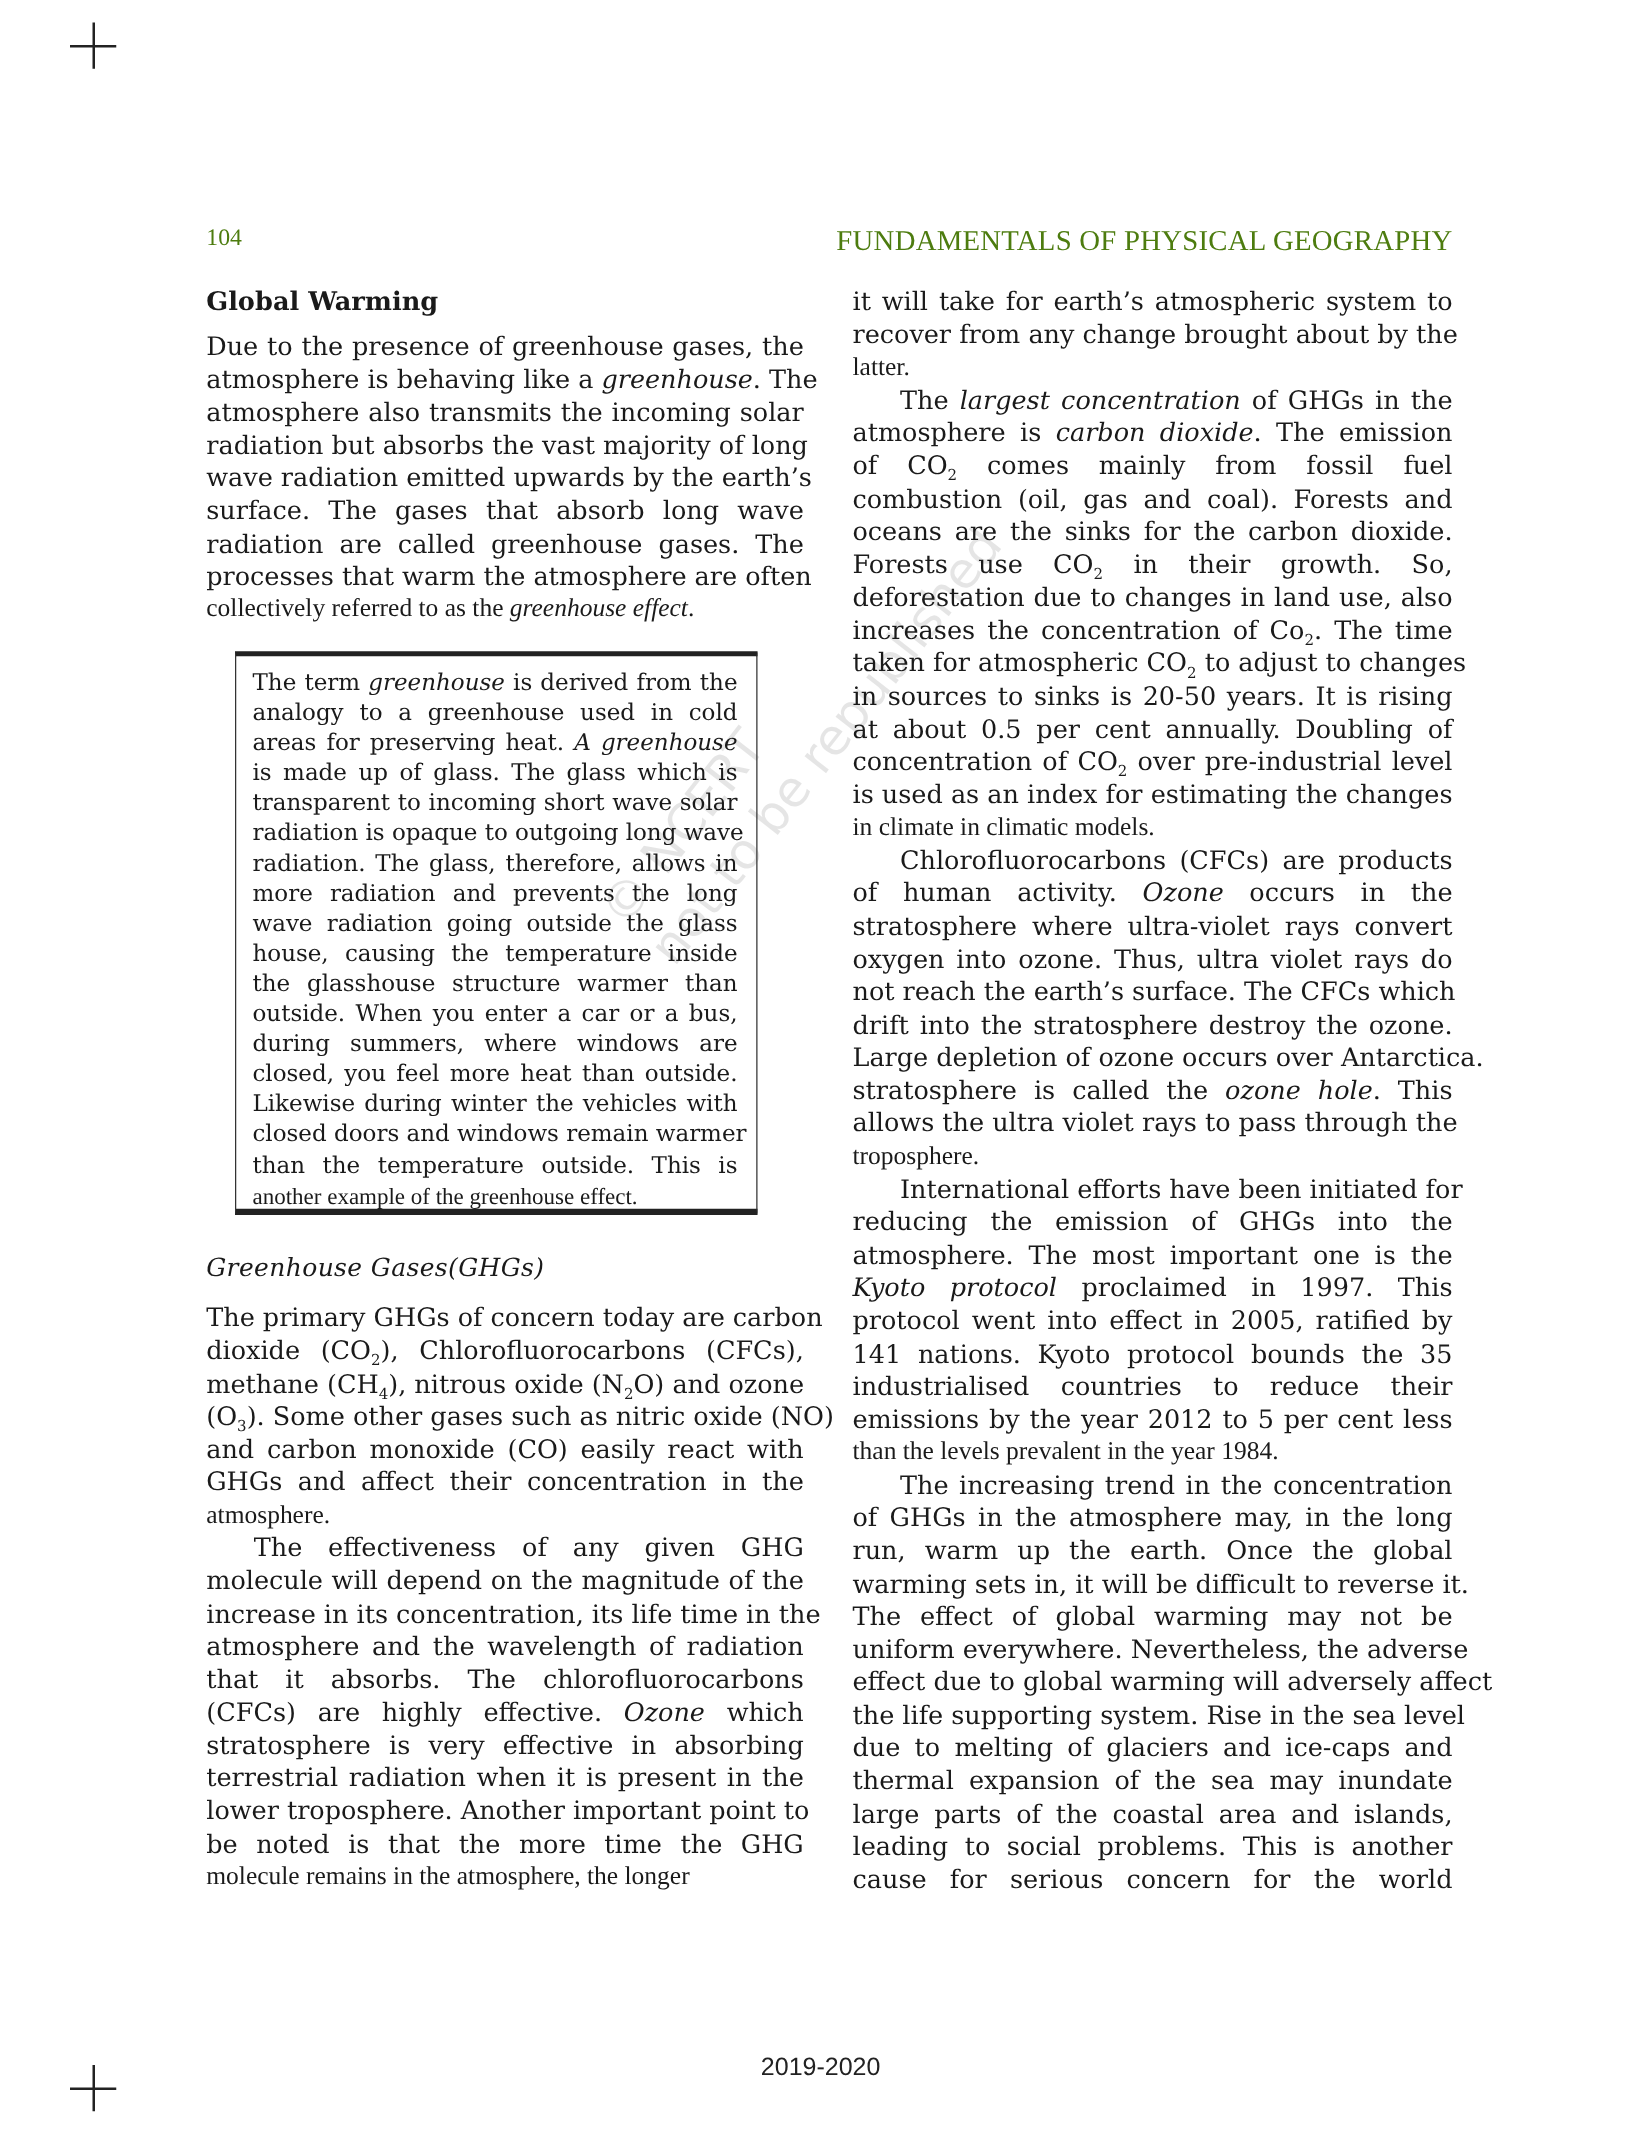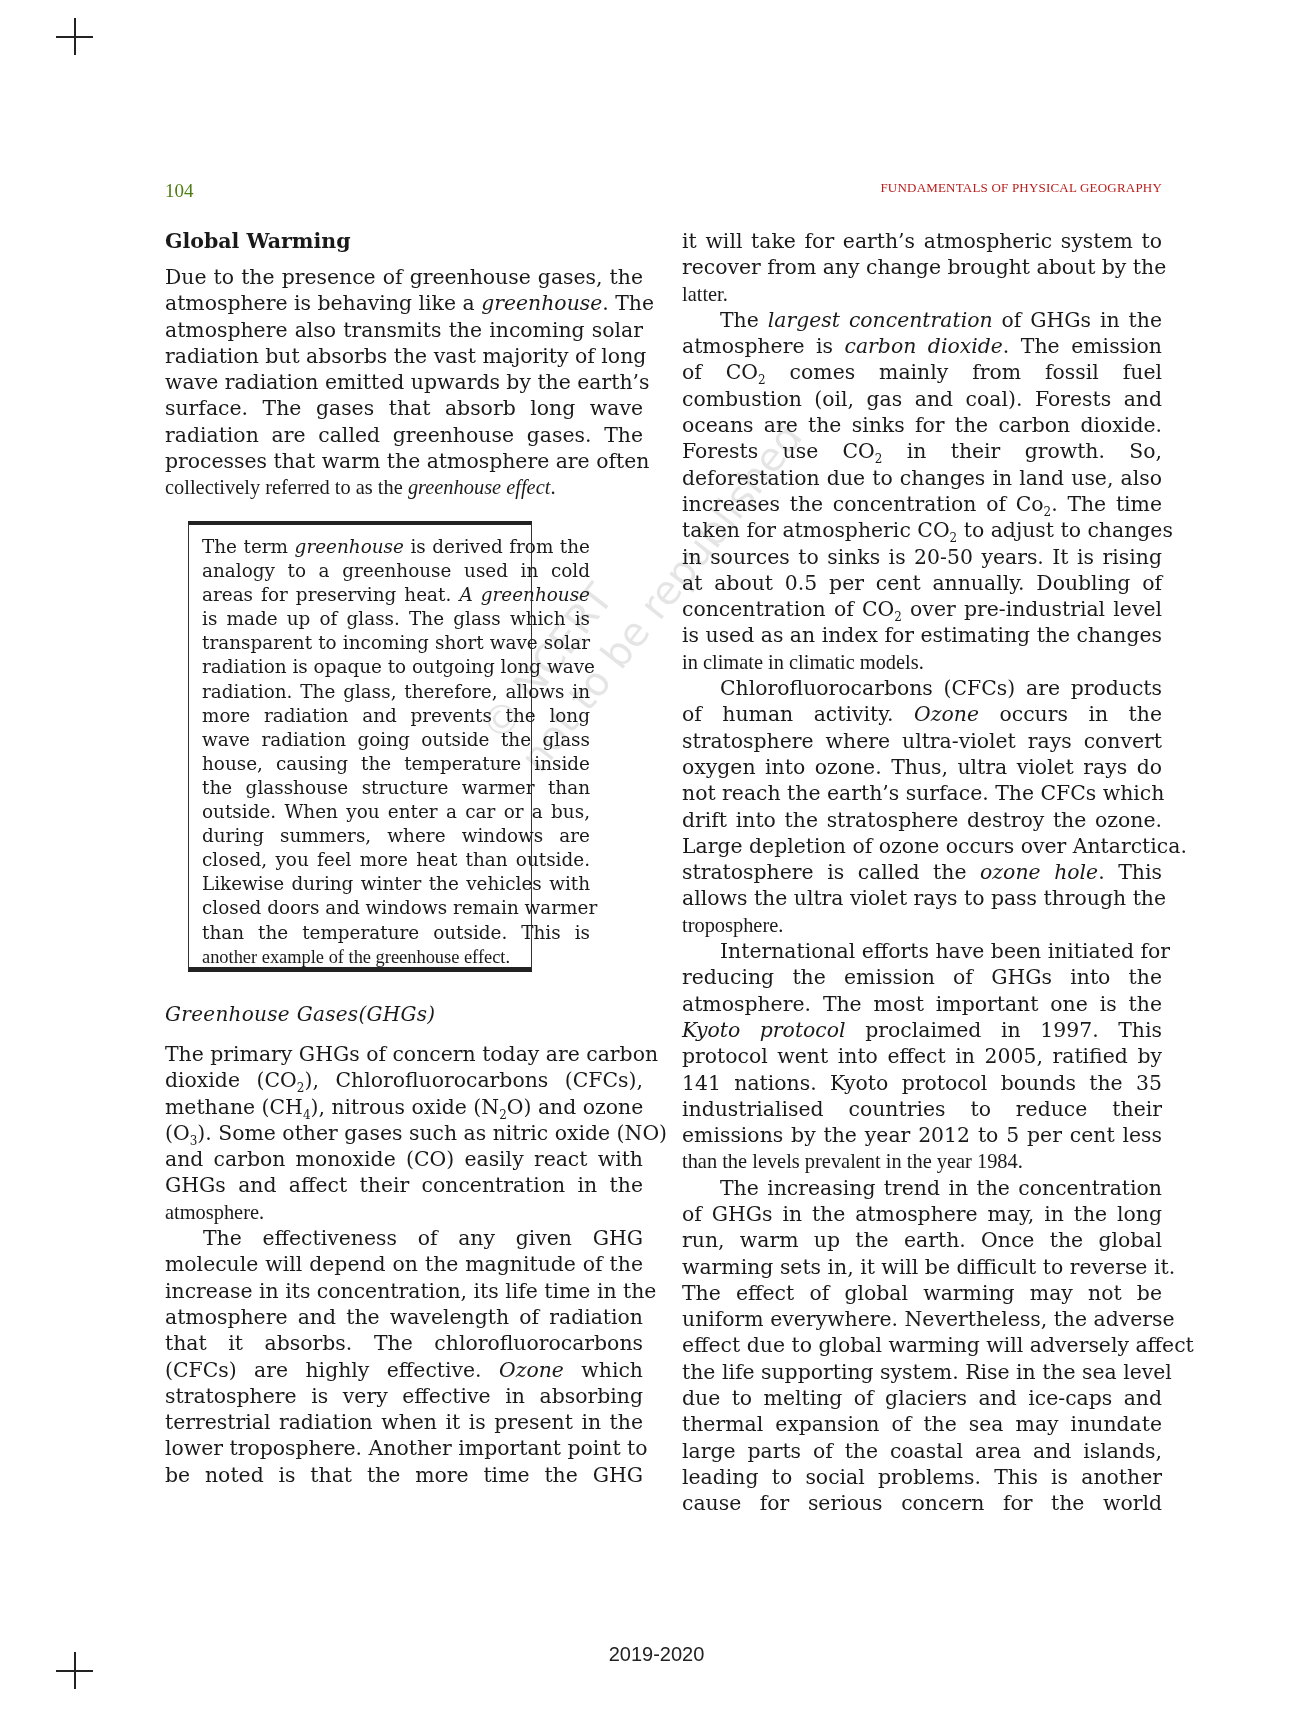--- a/index.html
+++ b/index.html
@@ -1,35 +1,35 @@
 <!DOCTYPE html>
 <html><head>
 <meta charset="utf-8">
 <style>
   html, body { margin: 0; padding: 0; background: #ffffff; }
   body { width: 1313px; height: 1710px; position: relative; overflow: hidden;
          font-family: "DejaVu Serif", "Liberation Serif", serif; color: #1a1a1a; }
   .crop { position: absolute; background: #222; }
   .header-page { position: absolute; left: 165px; top: 180px; font-family: "Liberation Serif", serif; font-size: 19px; color: #4d7c0f; }
-  .header-title { position: absolute; right: 151px; top: 180px; font-family: "Liberation Serif", serif; font-size: 13px; letter-spacing: 0.2px; color: #b91c1c; }
+  .header-title { position: absolute; right: 151px; top: 180px; font-family: "Liberation Serif", serif; font-size: 23px; letter-spacing: 0.2px; color: #4d7c0f; }
   .footer-year { position: absolute; left: 0; width: 1313px; text-align: center; top: 1643px; font-family: "Liberation Sans", sans-serif; font-size: 20px; color: #222; }
 
   .col { position: absolute; }
   .col-left { left: 165px; width: 478px; }
   .col-right { left: 682px; width: 480px; }
   .line { display: block; height: 26.3px; line-height: 26.3px; font-size: 20.4px; white-space: nowrap;
           text-align: justify; text-align-last: justify; overflow: visible; }
   .line.last { text-align-last: left; font-family: Liberation Serif, serif; }
   .line.indent { padding-left: 38px; }
   .heading { font-weight: bold; font-size: 20.5px; height: 26px; line-height: 26px; }
   .subheading { font-style: italic; font-size: 20px; height: 26px; line-height: 26px; letter-spacing: 0.3px; }
   i, .it { font-style: italic; }
   sub { font-size: 12px; vertical-align: -5px; line-height: 0; }
 
-  .box { position: absolute; left: 188px; top: 521px; width: 344px; height: 451px;
+  .box { position: absolute; left: 188px; top: 521px; width: 418px; height: 451px;
          border-top: 4px solid #222; border-bottom: 5px solid #222; border-left: 1.5px solid #333; border-right: 1.5px solid #333;
          box-sizing: border-box; }
   .box-inner { position: absolute; left: 13px; top: 10px; width: 388px; }
   .box .line { height: 24.1px; line-height: 24.1px; font-size: 18.4px; }
 
   .watermark { position: absolute; left: 470px; top: 720px; width: 420px; transform: rotate(-52deg); transform-origin: left top;
                font-family: "DejaVu Sans", sans-serif; font-size: 40px; color: rgba(0,0,0,0.10); line-height: 50px; pointer-events: none; white-space: nowrap; }
 </style>
 </head>
 <body>
@@ -102,20 +102,21 @@
       <div class="line indent"><span>The effectiveness of any given GHG</span></div>
       <div class="line"><span>molecule will depend on the magnitude of the</span></div>
       <div class="line"><span>increase in its concentration, its life time in the</span></div>
       <div class="line"><span>atmosphere and the wavelength of radiation</span></div>
       <div class="line"><span>that it absorbs. The chlorofluorocarbons</span></div>
       <div class="line"><span>(CFCs) are highly effective. </span><i>Ozone</i><span> which</span></div>
       <div class="line"><span>stratosphere is very effective in absorbing</span></div>
       <div class="line"><span>terrestrial radiation when it is present in the</span></div>
       <div class="line"><span>lower troposphere. Another important point to</span></div>
       <div class="line"><span>be noted is that the more time the GHG</span></div>
+      <div class="line last"><span>molecule remains in the atmosphere, the longer</span></div>
     </div>
 </div>
 
 <div class="col col-right" style="top:228px;">
   <div>
       <div class="line"><span>it will take for earth’s atmospheric system to</span></div>
       <div class="line"><span>recover from any change brought about by the</span></div>
       <div class="line last"><span>latter.</span></div>
     </div>
   <div>

